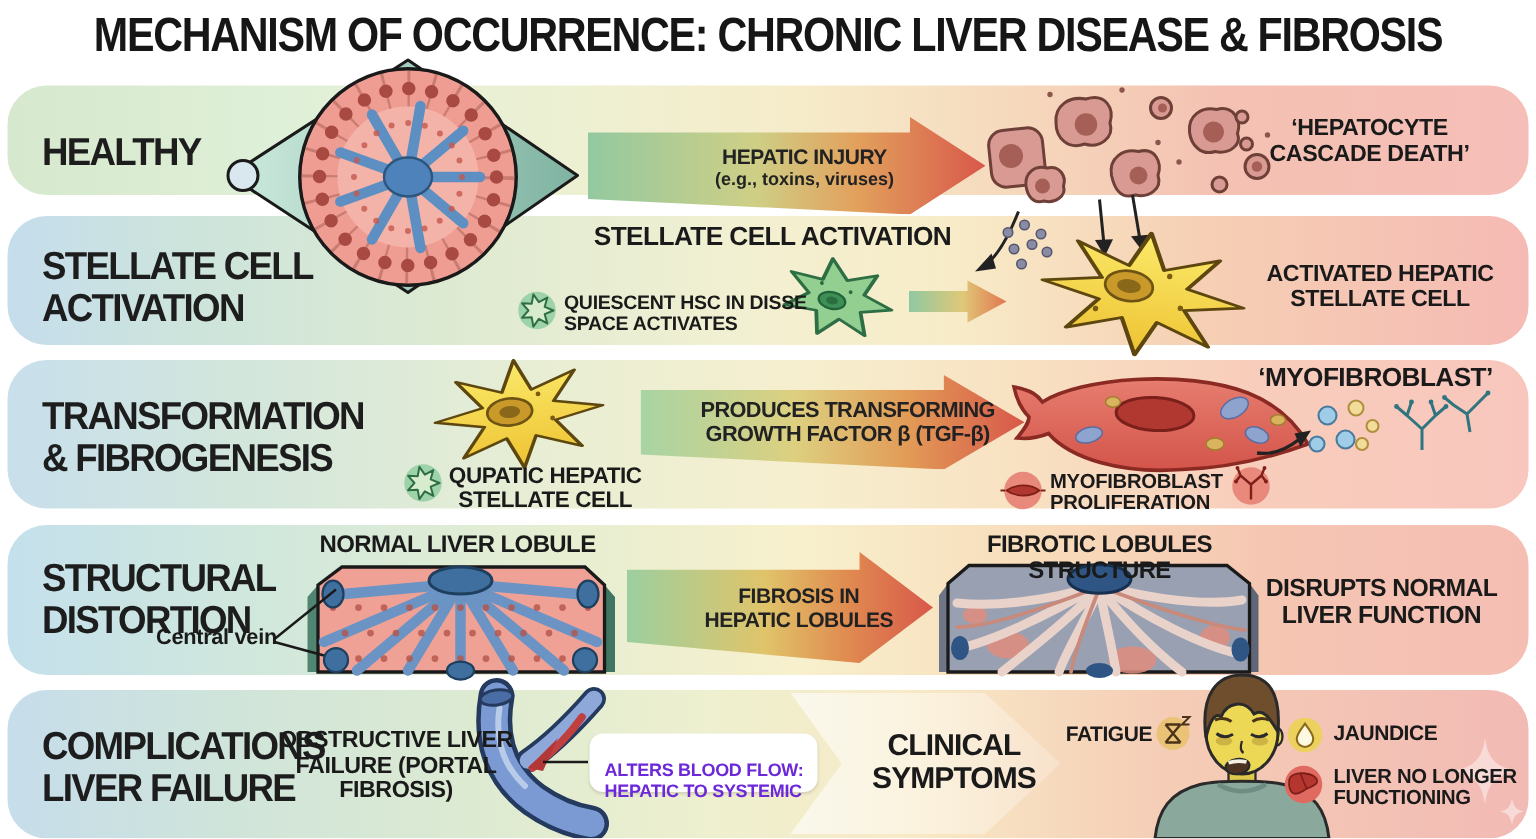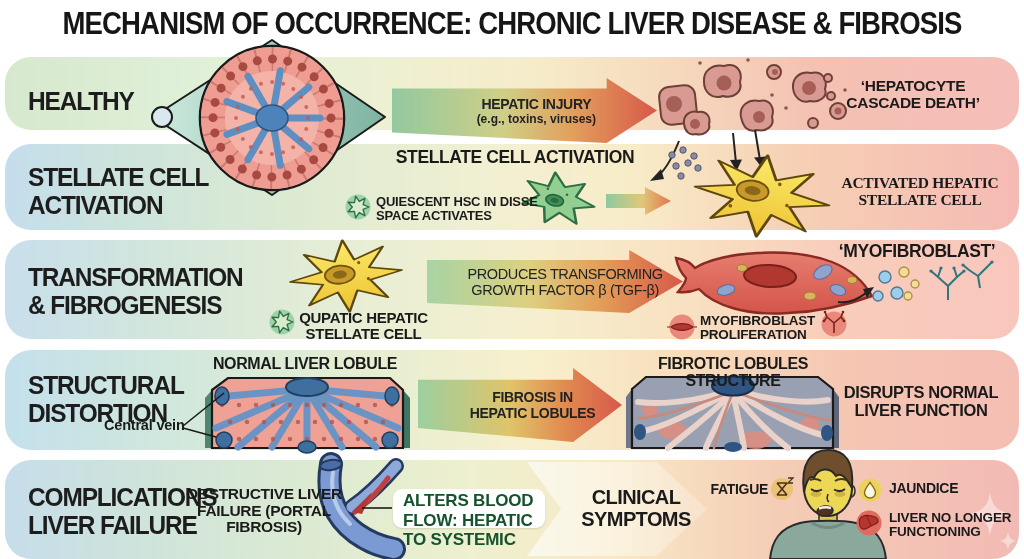--- a/index.html
+++ b/index.html
@@ -28,28 +28,28 @@
   .a1 .inner{width:81%;}
   .a3{left:427px;top:250px;width:256px;height:63px;
       clip-path:polygon(0 16%,79% 16%,79% 0,100% 50%,79% 100%,0 84%);
       background:linear-gradient(90deg,#a8d4a4 0%,#ddd080 40%,#e29a56 70%,#d8584a 100%);}
   .a3 .inner{width:79%;}
   .a4{left:418px;top:368px;width:204px;height:74px;
       clip-path:polygon(0 16%,76% 16%,76% 0,100% 50%,76% 100%,0 81%);
       background:linear-gradient(90deg,#9ccf9f 0%,#e0c46a 45%,#e08b50 72%,#d8584a 100%);}
   .a4 .inner{width:76%;}
   .al1{font-weight:700;font-size:14px;letter-spacing:-0.3px;}
-  .al1b{font-weight:400;font-size:14.5px;letter-spacing:-0.4px;}
+  .al1b{font-weight:700;font-size:14.5px;letter-spacing:-0.4px;}
   .al2{font-weight:700;font-size:12px;}
   .chev{position:absolute;left:527px;top:462px;width:180px;height:94px;z-index:2;
         clip-path:polygon(0 0,72% 0,100% 50%,72% 100%,0 100%,19% 50%);
         background:linear-gradient(90deg,rgba(255,255,255,.62),rgba(255,255,255,.22));}
   .callout{position:absolute;left:393px;top:489px;width:152px;height:39px;background:#fff;
            border-radius:9px;z-index:6;display:flex;align-items:center;box-shadow:0 1px 2px rgba(0,0,0,.12);}
-  .callout .t2{font-weight:700;font-size:17px;letter-spacing:-0.2px;padding-left:10px;line-height:1.15;color:#14532d;margin-top:24px;}
+  .callout .t2{font-weight:700;font-size:12px;letter-spacing:-0.2px;padding-left:10px;line-height:1.15;color:#6d28d9;margin-top:24px;}
   .art{position:absolute;left:0;top:0;z-index:5;}
 </style>
 </head>
 <body>
 
 <div class="canvas">
 
   <div class="row row1"></div>
   <div class="row row2"></div>
   <div class="row row3"></div>
@@ -393,21 +393,21 @@
   </svg>
 
   <div class="t title">MECHANISM OF OCCURRENCE: CHRONIC LIVER DISEASE &amp; FIBROSIS</div>
 
   <div class="t big" style="left:28px;top:88px;">HEALTHY</div>
   <div class="t note tc" style="left:838px;top:78px;width:150px;">‘HEPATOCYTE CASCADE DEATH’</div>
 
   <div class="t big" style="left:28px;top:164px;width:200px;">STELLATE CELL ACTIVATION</div>
   <div class="t hd2 tc" style="left:390px;top:148px;width:250px;">STELLATE CELL ACTIVATION</div>
   <div class="t small" style="left:376px;top:195px;width:195px;">QUIESCENT HSC IN DISSE SPACE ACTIVATES</div>
-  <div class="t note tc" style="left:840px;top:175px;width:160px;font-family:Liberation Serif, serif;">ACTIVATED HEPATIC STELLATE CELL</div>
+  <div class="t note tc" style="left:840px;top:175px;width:160px;">ACTIVATED HEPATIC STELLATE CELL</div>
 
   <div class="t big" style="left:28px;top:264px;width:215px;">TRANSFORMATION &amp; FIBROGENESIS</div>
   <div class="t tc" style="left:296px;top:310px;width:135px;font-size:15px;letter-spacing:-0.3px;">QUPATIC HEPATIC STELLATE CELL</div>
   <div class="t hd2 tc" style="left:838px;top:242px;width:158px;">‘MYOFIBROBLAST’</div>
   <div class="t" style="left:700px;top:314px;width:122px;font-size:13.5px;letter-spacing:-0.2px;">MYOFIBROBLAST PROLIFERATION</div>
 
   <div class="t big" style="left:28px;top:372px;width:160px;">STRUCTURAL DISTORTION</div>
   <div class="t" style="left:104px;top:418px;font-size:14.5px;font-weight:600;letter-spacing:-0.2px;">Central vein</div>
   <div class="t tc" style="left:210px;top:355px;width:190px;font-size:16px;letter-spacing:-0.4px;">NORMAL LIVER LOBULE</div>
   <div class="t tc" style="left:622px;top:355px;width:222px;font-size:16px;letter-spacing:-0.4px;">FIBROTIC LOBULES STRUCTURE</div>

